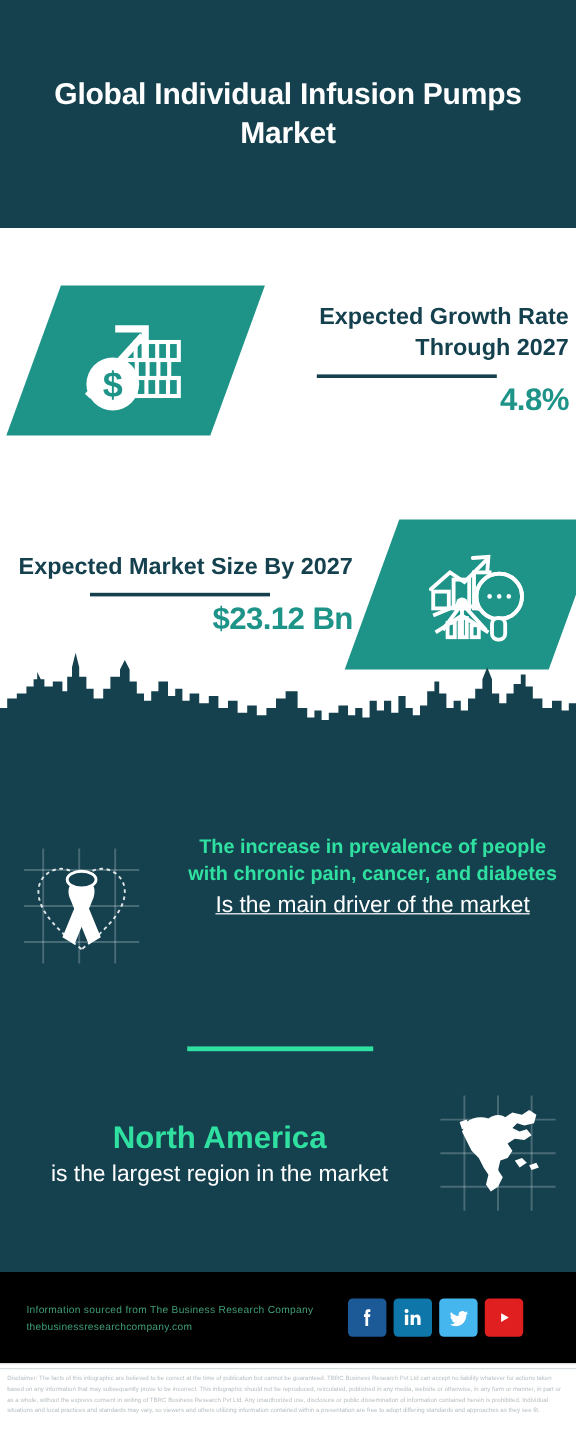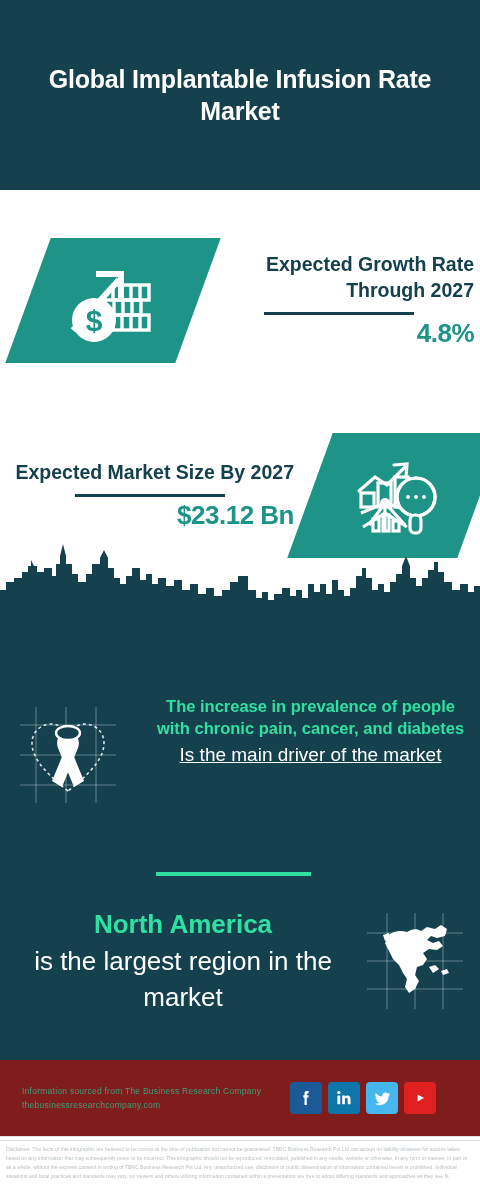--- a/index.html
+++ b/index.html
@@ -88,28 +88,28 @@
 
   .region-block {
     position:absolute; left:0; top:305px; width:480px;
     display:flex; align-items:center;
   }
   .region-text { flex:1 1 auto; text-align:center; padding-left:16px; }
   .region-head {
     color:#2fe0a0; font-size:26px; font-weight:bold; line-height:1.4;
   }
   .region-sub {
-    color:#ffffff; font-size:26px; line-height:1.4;
+    color:#ffffff; font-size:19px; line-height:1.4;
   }
   .region-icon { width:130px; flex:0 0 auto; display:flex; justify-content:center; }
 
   
   .source-bar {
     position:absolute; left:0; top:1060px; width:480px; height:76px;
-    background:#7f1d1d; display:flex; align-items:center;
+    background:#000000; display:flex; align-items:center;
   }
   .source-text { margin-left:22px; width:268px; }
   .source-line {
     color:#3f9e77; font-size:8.5px; line-height:1.7; letter-spacing:0.25px;
   }
   .social { display:flex; gap:6px; align-items:center; }
   .social-icon {
     width:32px; height:32px; border-radius:4px;
     display:flex; align-items:center; justify-content:center;
   }
@@ -131,21 +131,21 @@
     position:absolute; left:0; top:1136px; width:480px; height:1px;
     background:#dfe3e6;
   }
 </style>
 </head>
 <body>
 
 <div class="page">
 
   <div class="header">
-    <div class="header-title">Global Implantable Infusion Rate Market</div>
+    <div class="header-title">Global Individual Infusion Pumps Market</div>
   </div>
 
   <div class="white-zone">
 
     <div class="stat-row growth">
       <div class="para left">
         <div class="para-shape"></div>
         <div class="para-inner">
           <svg width="104" height="92" viewBox="0 0 104 92" fill="none">
 

